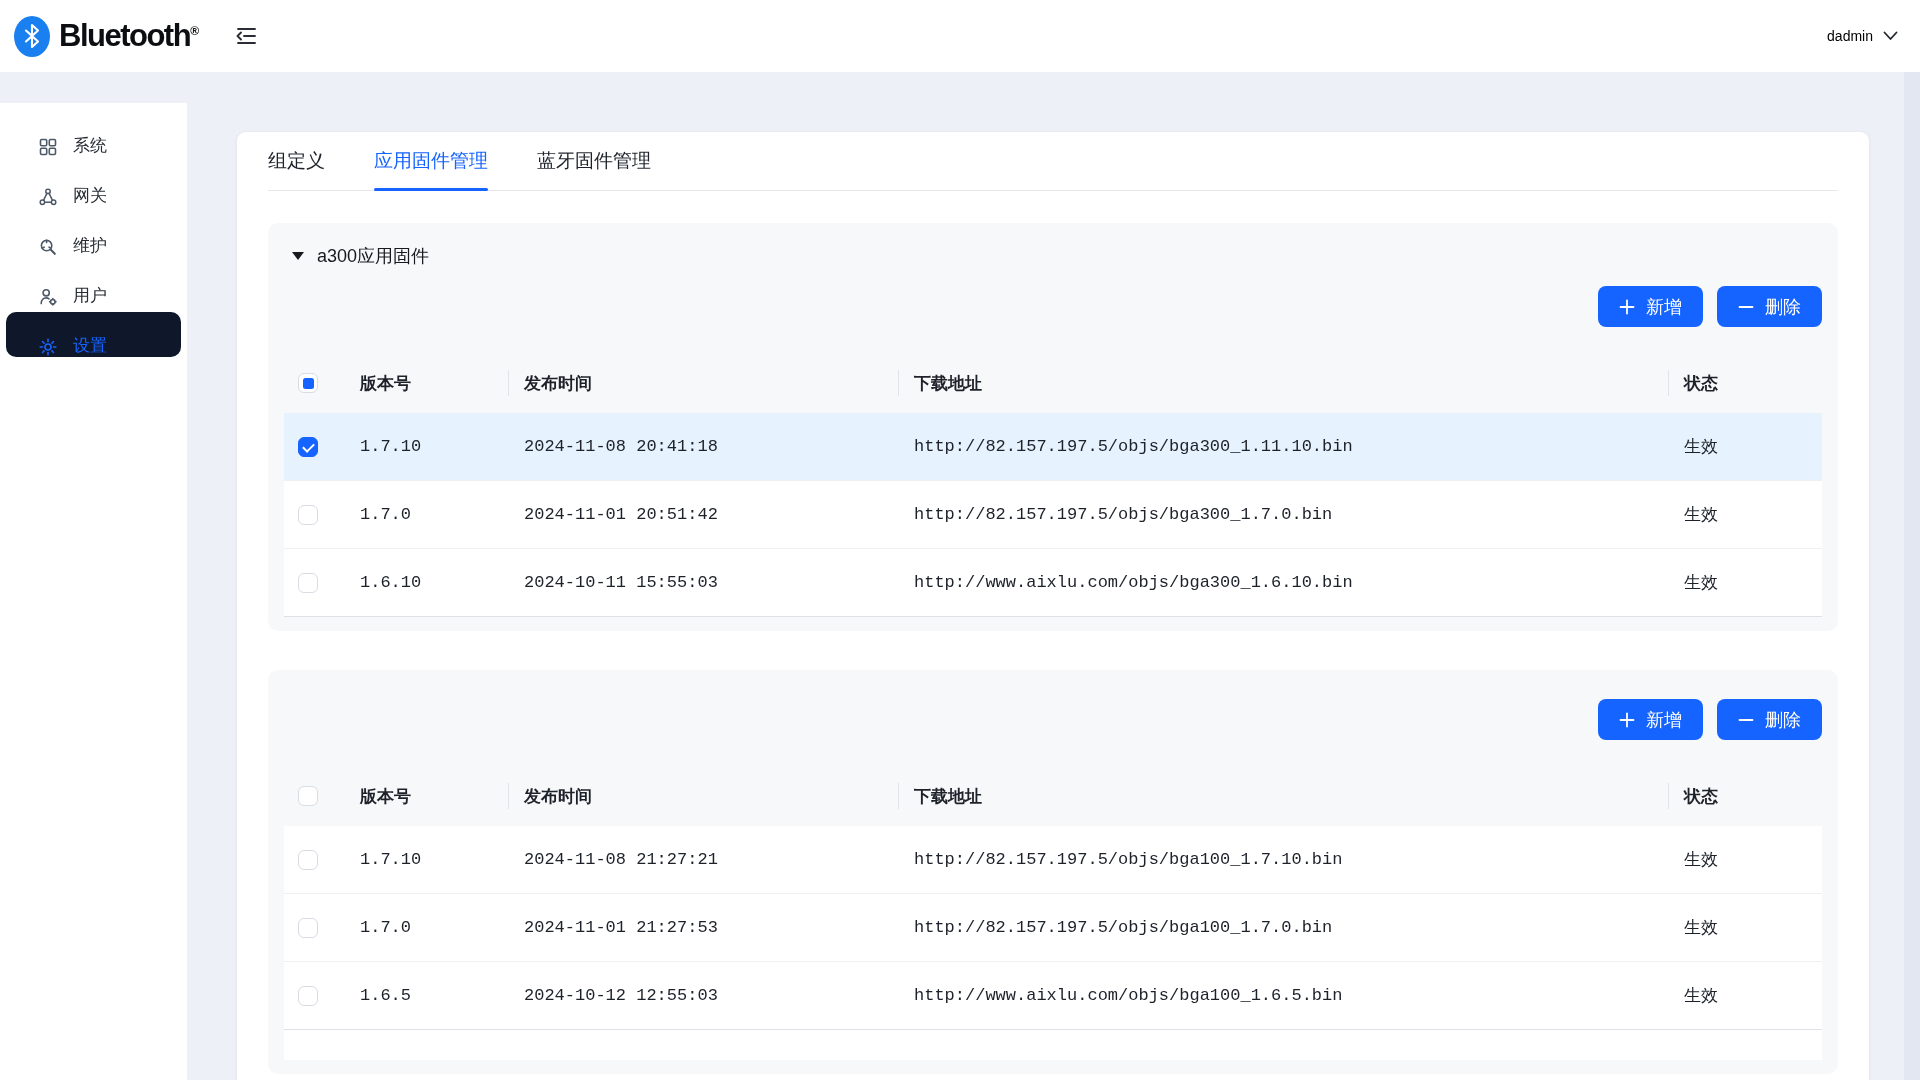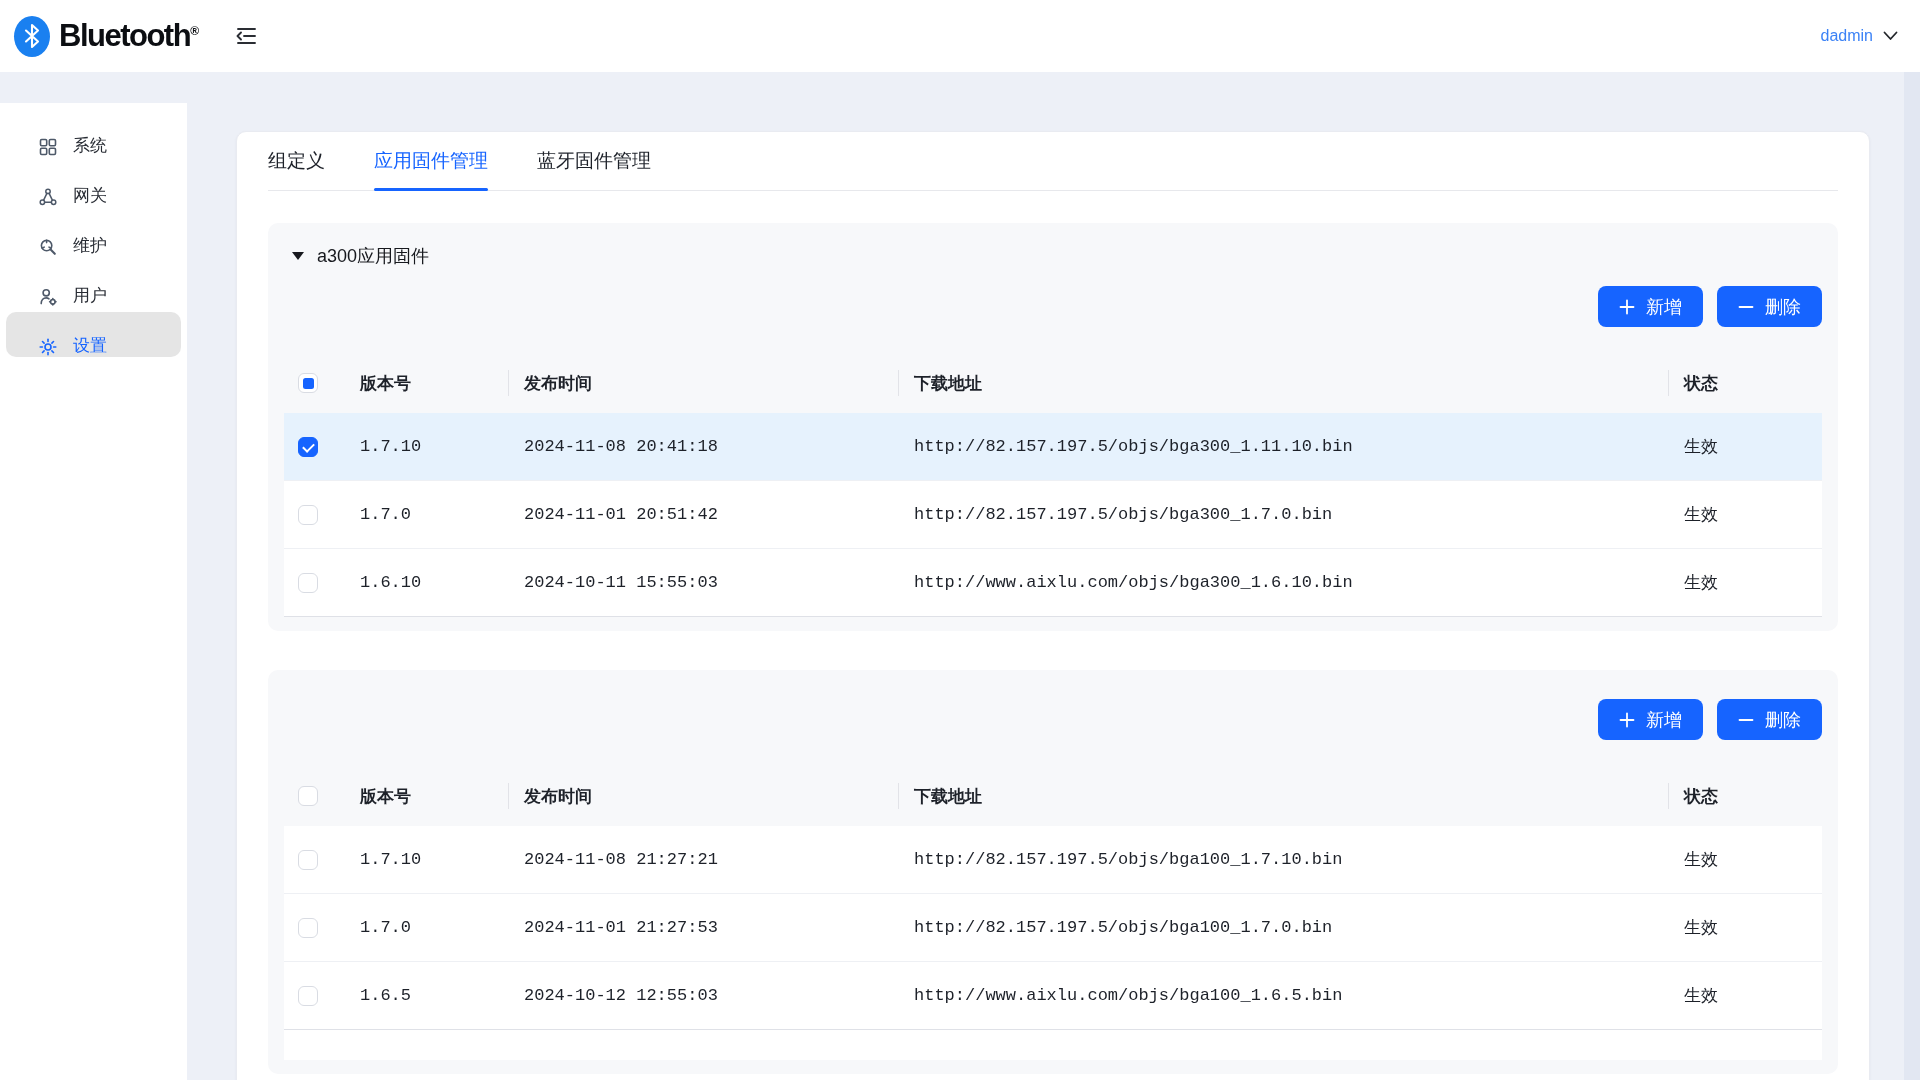--- a/index.html
+++ b/index.html
@@ -18,33 +18,33 @@
   }
   .logo { display:flex; align-items:center; gap:9px; }
   .logo-oval {
     width:36px; height:41px; border-radius:50%; background:#1A80F0;
     display:flex; align-items:center; justify-content:center; flex:0 0 auto;
   }
   .logo-text { font-size:31px; font-weight:bold; color:#0C0E12; letter-spacing:-1.5px; }
   .logo-reg { font-size:12px; font-weight:bold; vertical-align:super; }
   .fold-btn { margin-left:32px; width:34px; height:34px; display:flex; align-items:center; justify-content:center; border-radius:6px; cursor:pointer; }
   .user-menu { margin-left:auto; display:flex; align-items:center; gap:10px; padding-right:8px; cursor:pointer; }
-  .user-name { font-size:16px; color:#3b82f6; }
+  .user-name { font-size:14px; color:#000000; }
 
   
   .sidebar {
     position:absolute; left:0; top:103px; bottom:0; width:187px;
     background:#fff; padding-top:4px; z-index:10;
   }
   .side-item {
     display:flex; align-items:flex-end; gap:15px; height:45px; margin:5px 6px;
     padding-left:32px; border-radius:10px; font-size:17px; color:#272B33; cursor:pointer;
   }
   .side-item .ic { display:flex; width:20px; height:20px; flex:0 0 auto; }
-  .side-item.active { background:#e5e5e5; color:#1664FF; }
+  .side-item.active { background:#0f172a; color:#1664FF; }
 
   
   .card {
     position:absolute; left:236px; top:131px; width:1634px; height:959px;
     background:#fff; border:1px solid #E9EBF1; border-radius:10px;
     box-shadow:0 1px 3px rgba(30,40,70,.05);
     padding:0 31px; overflow:hidden; z-index:5;
   }
   .tabbar { height:59px; border-bottom:1px solid #E7E8EC; display:flex; align-items:center; gap:49px; }
   .tab { position:relative; height:100%; display:flex; align-items:center; font-size:19px; color:#1D2129; cursor:pointer; }

